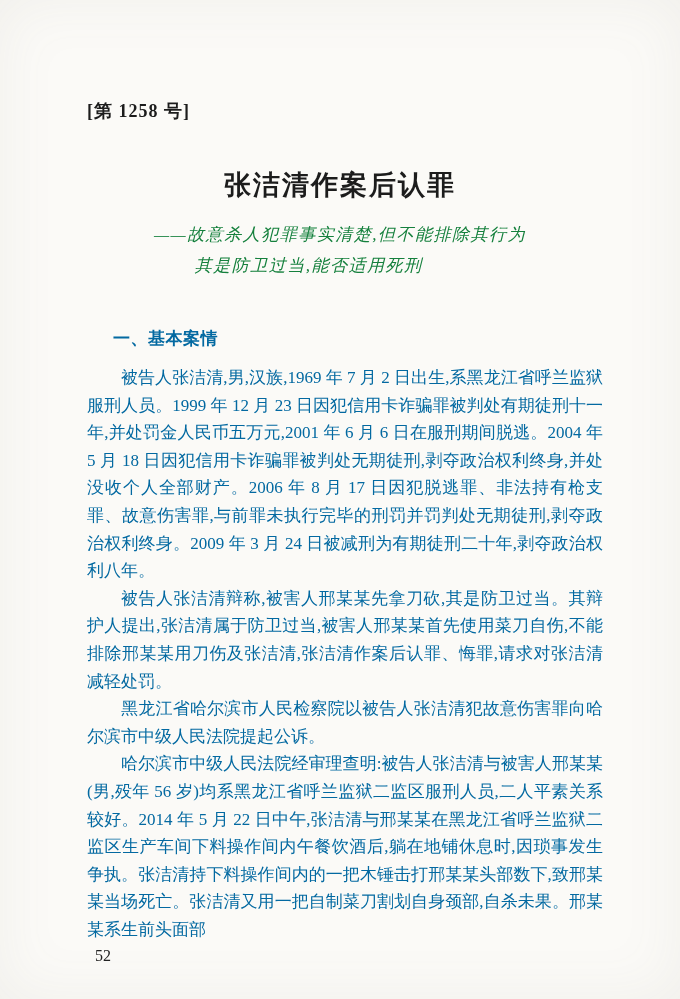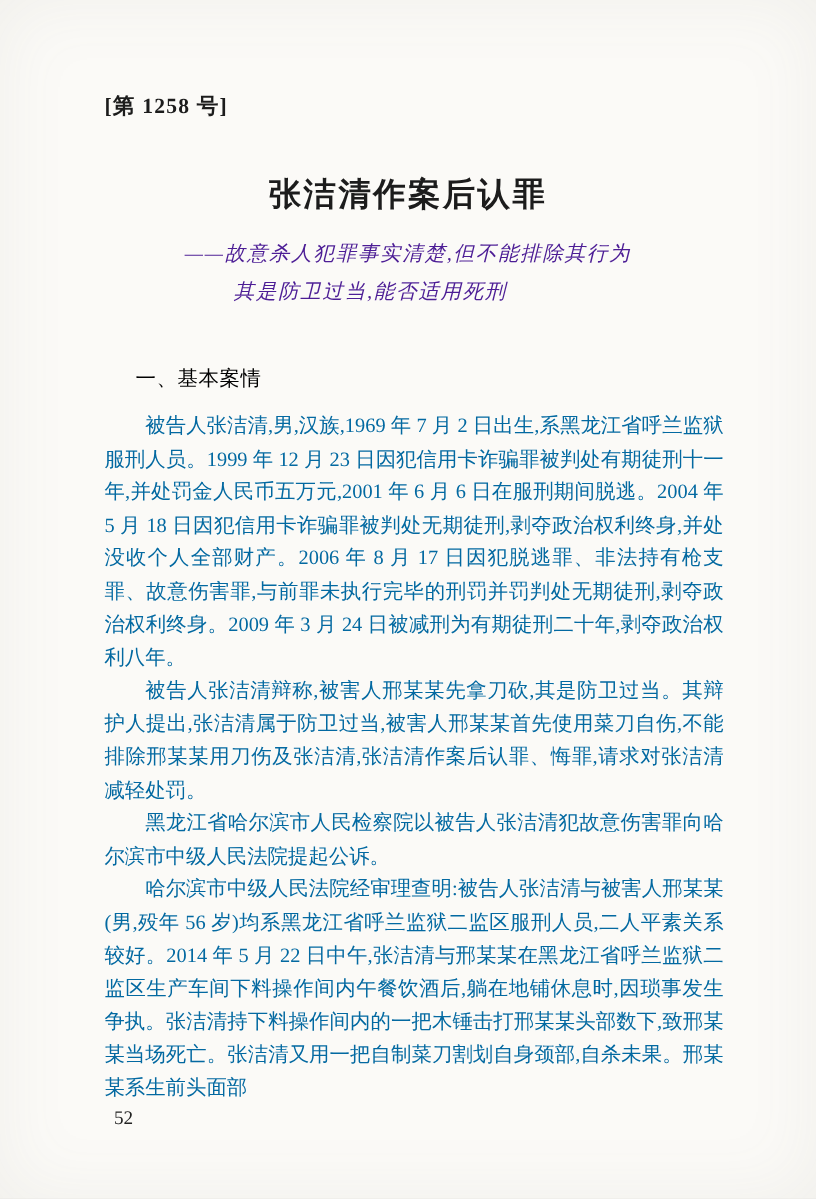--- a/index.html
+++ b/index.html
@@ -12,52 +12,52 @@
     width: 680px;
     height: 999px;
     margin: 0 auto;
     background: #fbfaf7;
     box-shadow: inset 0 0 60px rgba(120,115,100,0.08);
     overflow: hidden;
     color: #1c1c1c;
     font-family: "Liberation Serif", "DejaVu Serif", serif;
   }
   .case-number {
-    margin: 76px 0 0 87px;
+    margin: 99px 0 0 87px;
     font-size: 18px;
     font-weight: bold;
     letter-spacing: 1px;
   }
   .title {
     margin: 44px 0 0 0;
     text-align: center;
     font-size: 27px;
     font-weight: bold;
     letter-spacing: 2px;
     font-family: "Liberation Serif", "DejaVu Serif", serif;
   }
   .subtitle {
     width: fit-content;
     margin: 16px auto 0 auto;
     font-style: italic;
     font-size: 17px;
     line-height: 31px;
     letter-spacing: 1.5px;
-    color: #4c1d95;
+    color: #15803d;
   }
   .subtitle-line2 {
     text-indent: 2.4em;
   }
   .section-heading {
     margin: 46px 0 0 113px;
     font-size: 17px;
-    font-weight: normal;
+    font-weight: bold;
     letter-spacing: 0.5px;
     font-family: "Liberation Sans", "DejaVu Sans", sans-serif;
-    color: #000000;
+    color: #0369a1;
   }
   .doc-body {
     width: 516px;
     margin: 14px 0 0 87px;
     font-size: 17px;
     line-height: 27.6px;
     text-align: justify;
     color: #0369a1;
   }
   .doc-body p {

